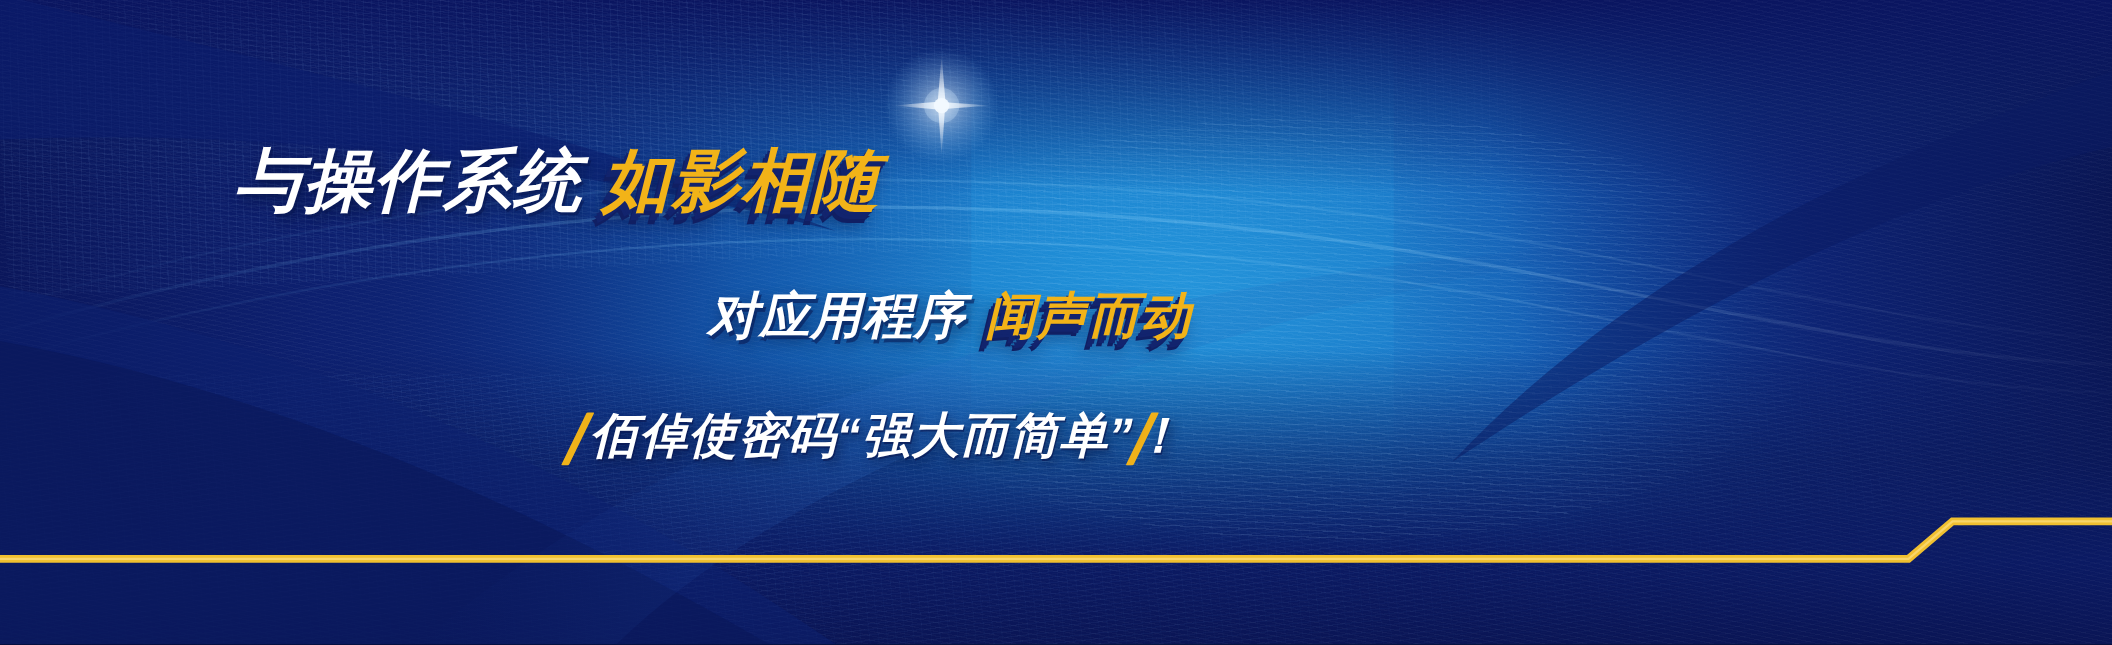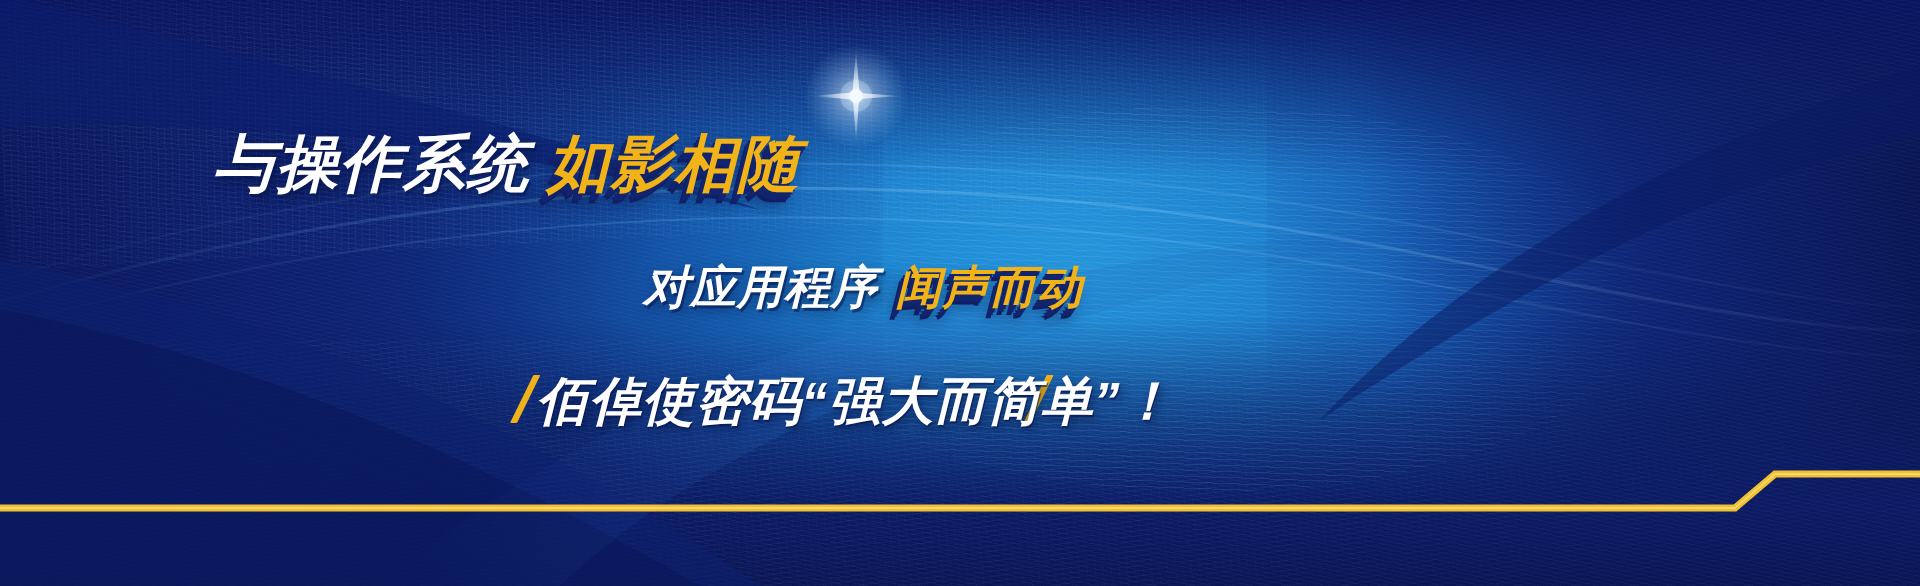--- a/index.html
+++ b/index.html
@@ -116,21 +116,21 @@
   }
   .line2 {
     left: 643px;
     top: 232px;
     font-size: 46px;
     margin-top: 25px;
   }
   .line3 {
     left: 536px;
     top: 367px;
-    font-size: 52px;
+    font-size: 44px;
   }
   .seg-white {
     color: #ffffff;
     text-shadow:
       2px 3px 0 rgba(8,22,80,0.55),
       4px 6px 14px rgba(4,12,50,0.55);
   }
   .seg-gold {
     color: #f2b318;
     margin-left: 18px;

